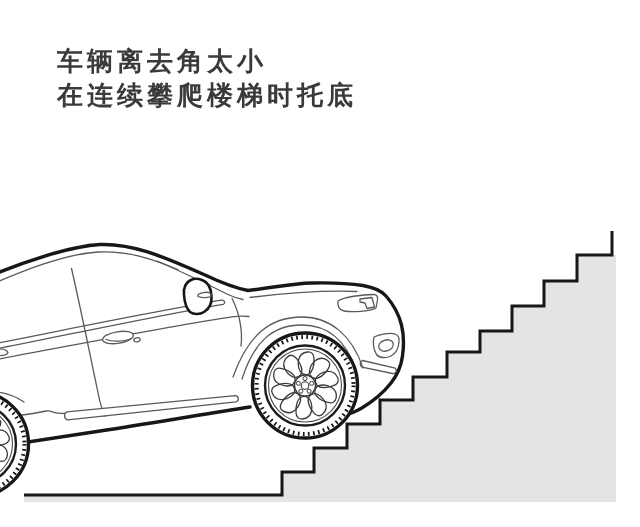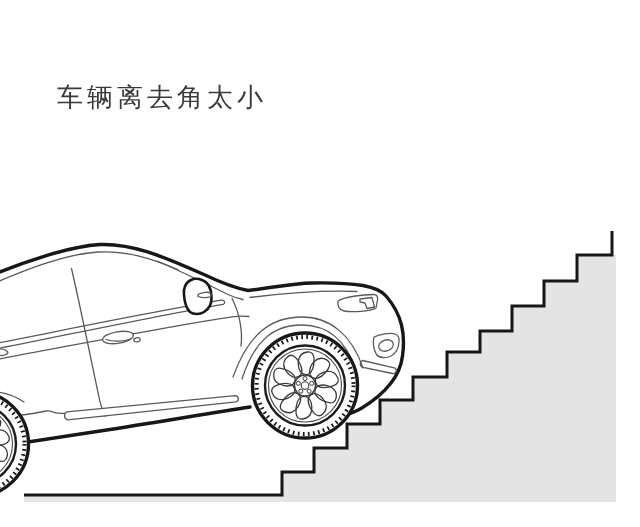--- a/index.html
+++ b/index.html
@@ -3,35 +3,36 @@
 <meta charset="utf-8">
 <style>
   html,body{margin:0;padding:0;background:#fff;}
   #stage{
     position:relative;width:640px;height:527px;background:#fff;
     overflow:hidden;font-family:"Liberation Sans", sans-serif;
   }
   #caption{
     position:absolute;left:57px;top:44px;
     color:#3a3a3a;font-size:26px;line-height:34px;letter-spacing:4px;
-    font-weight:400;white-space:nowrap;margin-top:36px;
+    font-weight:700;white-space:nowrap;
   }
   #art{position:absolute;left:0;top:0;}
   .thick{fill:none;stroke:#171717;stroke-width:3.4;stroke-linecap:round;stroke-linejoin:round;}
   .thin{fill:none;stroke:#5a5a5a;stroke-width:1.3;stroke-linecap:round;stroke-linejoin:round;}
   .thinw{fill:#fff;stroke:#5a5a5a;stroke-width:1.3;stroke-linejoin:round;}
   .stairline{fill:none;stroke:#171717;stroke-width:3;stroke-linejoin:miter;}
 </style>
 </head>
 <body>
 
 <div id="stage">
 
   <div id="caption">
     <div>车辆离去角太小</div>
+    <div>在连续攀爬楼梯时托底</div>
   </div>
 
   <svg id="art" width="640" height="527" viewBox="0 0 640 527">
 
     <defs>
 
       <path id="spokewin" d="M 3.5 -11.5 C 7.5 -13.5 9.5 -20 9 -27 C 8.7 -31.5 6.5 -34 2.5 -33.5 C -2 -33 -5.5 -30 -6.5 -25.5 C -7.5 -20 -6 -14 -2.5 -11.8 C -0.5 -10.8 1.8 -10.7 3.5 -11.5 Z"></path>
       <g id="wheel">
         <circle r="52.5" fill="#fff" stroke="#171717" stroke-width="3.4"></circle>
         <circle r="48.5" fill="none" stroke="#171717" stroke-width="4" stroke-dasharray="1.7 3.4"></circle>

